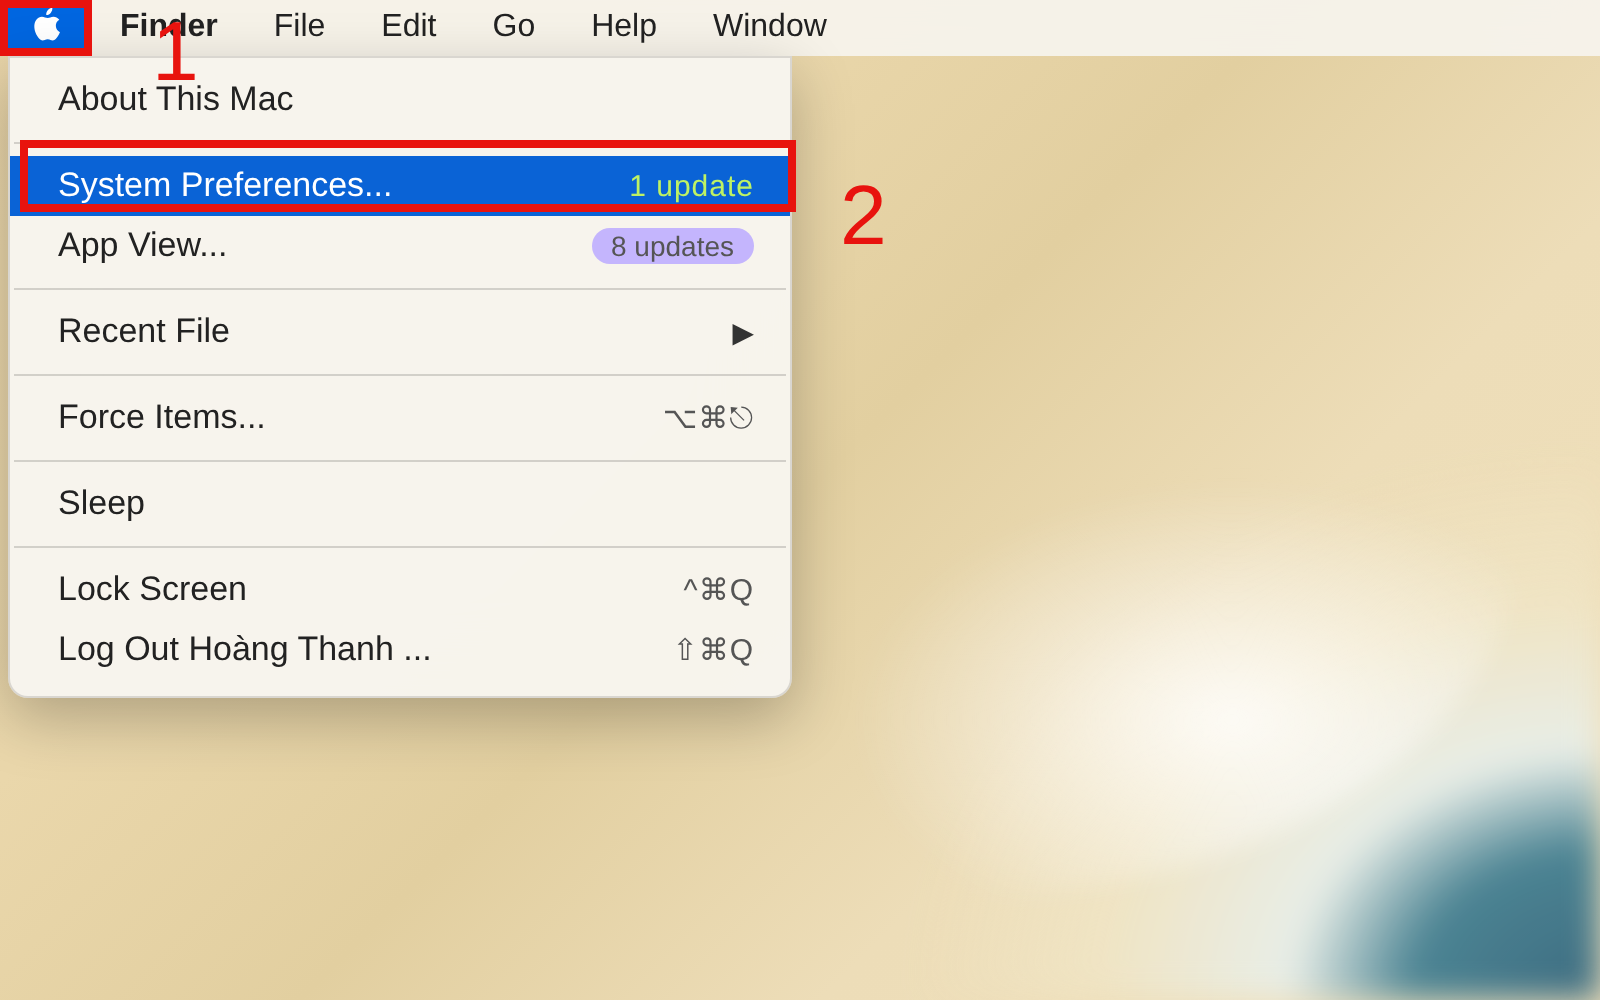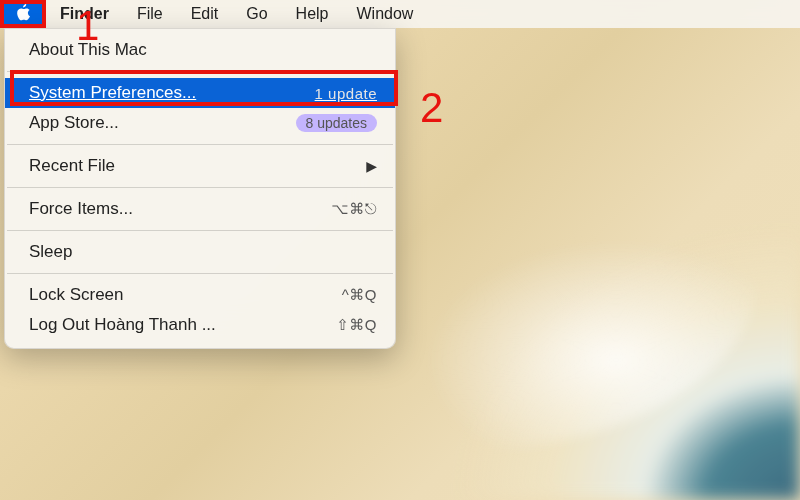--- a/index.html
+++ b/index.html
@@ -83,29 +83,28 @@
       height: 30px;
       display: flex;
       align-items: center;
       padding: 0 18px 0 24px;
       cursor: default;
       position: relative;
     }
     .menu-item.highlight {
       background: #0a63d6;
       color: #fff;
-      text-decoration: underline;
     }
     .menu-item .spacer { flex: 1; }
     .menu-item .right {
       font-size: 15px;
       color: #555;
       letter-spacing: .5px;
     }
-    .menu-item.highlight .right { color: #e5e5e5; }
+    .menu-item.highlight .right { color: #bef264; }
     .menu-sep {
       height: 1px;
       background: rgba(0,0,0,.15);
       margin: 6px 2px;
     }
     .badge {
       background: #c4b5fd;
       color: #555;
       border-radius: 10px;
       padding: 1px 10px;
@@ -164,21 +163,21 @@
   <div class="menu-item">
     <span>About This Mac</span>
   </div>
   <div class="menu-sep"></div>
   <div class="menu-item highlight">
     <span>System Preferences...</span>
     <span class="spacer"></span>
     <span class="right">1 update</span>
   </div>
   <div class="menu-item">
-    <span>App Store...</span>
+    <span>App View...</span>
     <span class="spacer"></span>
     <span class="badge">8 updates</span>
   </div>
   <div class="menu-sep"></div>
   <div class="menu-item">
     <span>Recent File</span>
     <span class="spacer"></span>
     <span class="submenu-arrow">▶</span>
   </div>
   <div class="menu-sep"></div>

